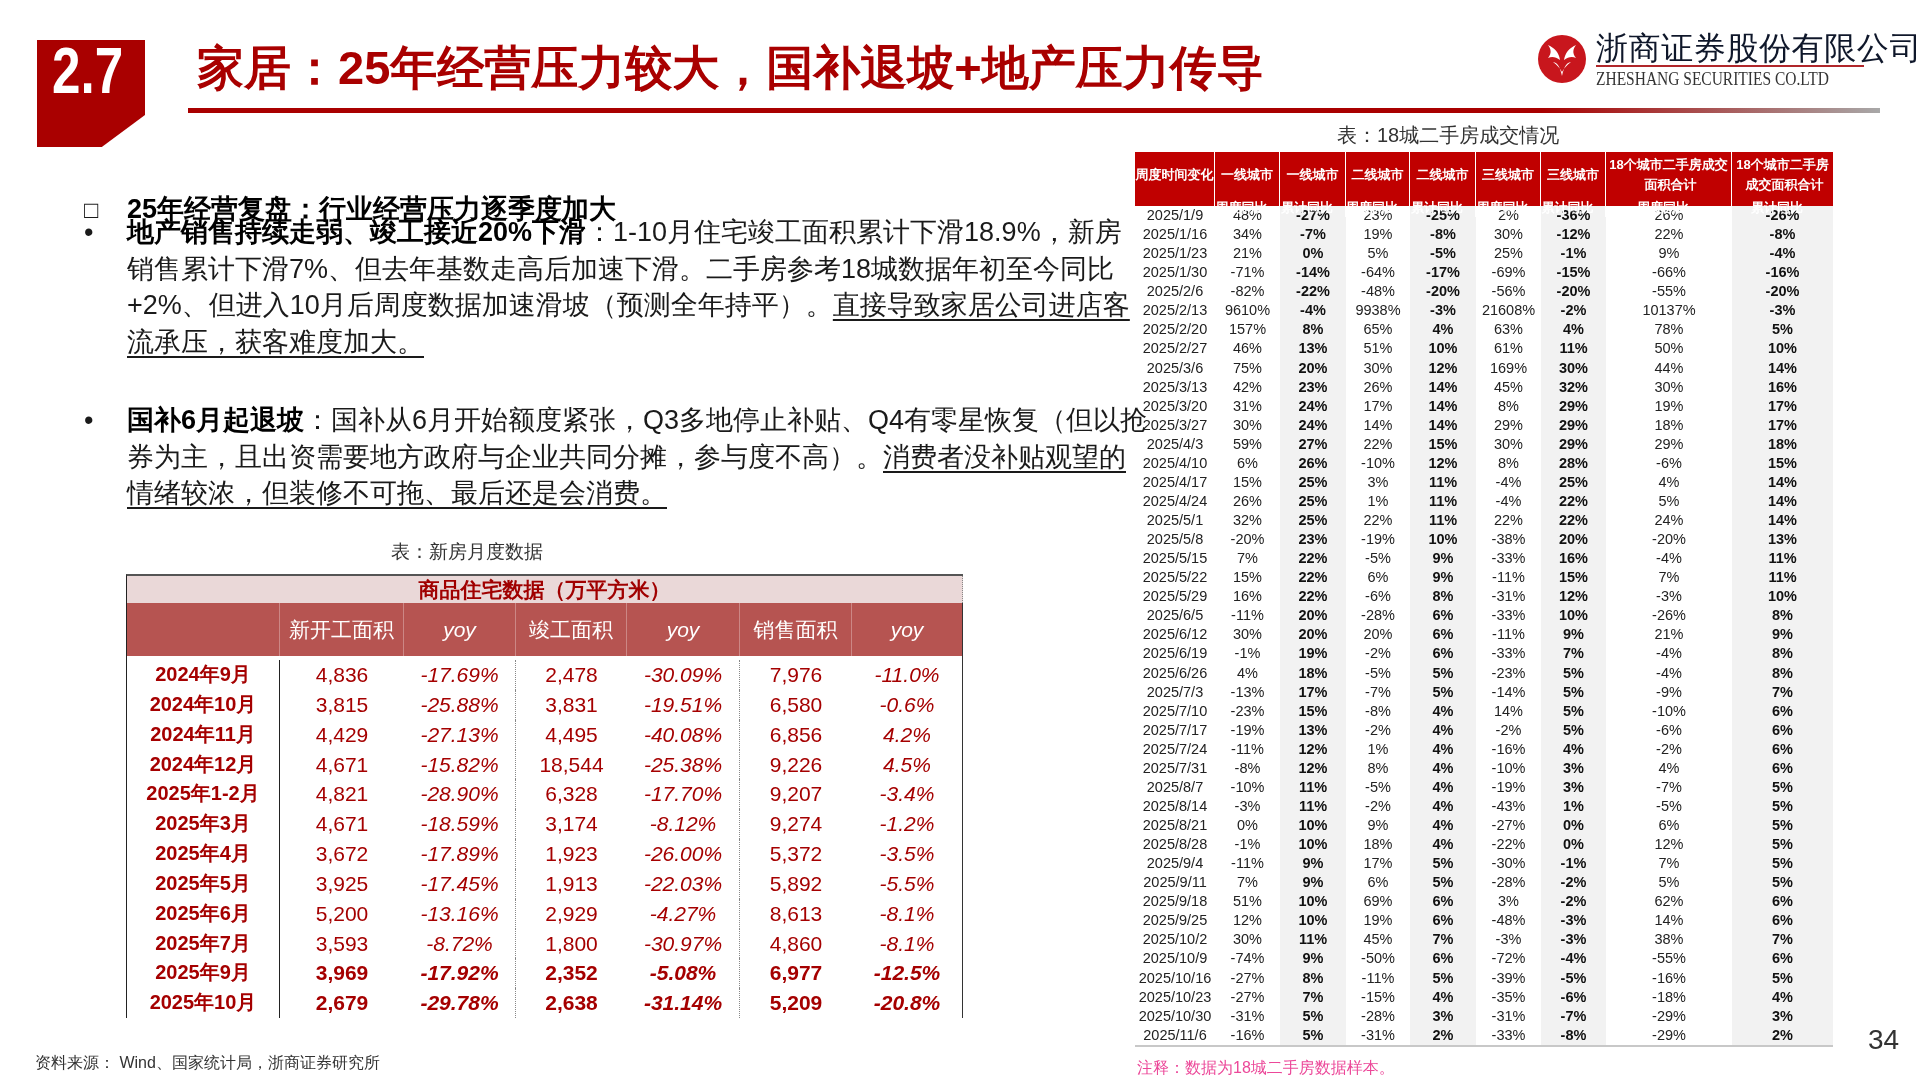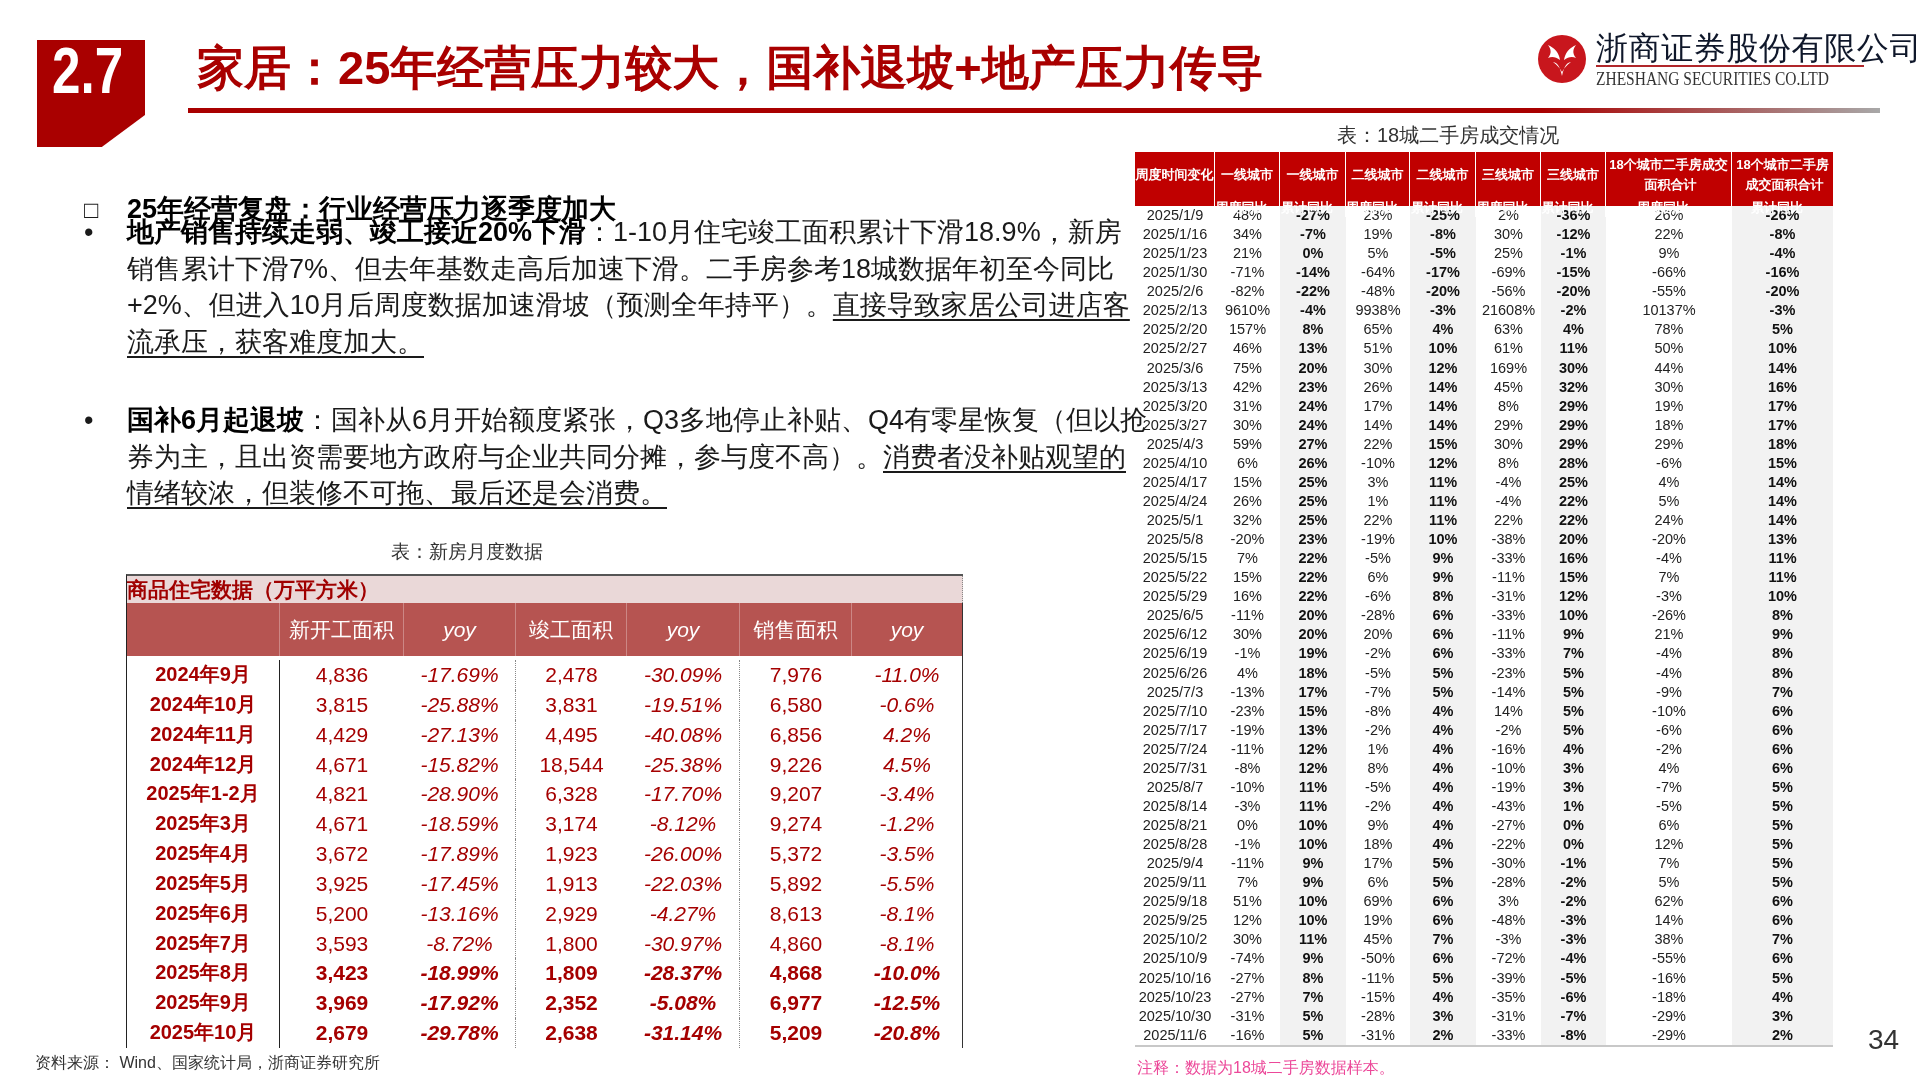--- a/index.html
+++ b/index.html
@@ -17,21 +17,21 @@
 .logo-en{position:absolute;left:58px;top:36px;font-family:"Liberation Serif",serif;font-size:18px;line-height:20px;color:#333;transform:scaleX(.86);transform-origin:left top;white-space:nowrap}
 .para{position:absolute;left:84px;font-size:27px;line-height:36.7px;white-space:nowrap;color:#1a1a1a}
 .ln{height:36.7px}
 .ind{padding-left:43px}
 .mk{display:inline-block;width:43px}
 .sq{font-weight:bold;font-size:24px}
 .b{font-weight:bold;color:#000}
 .u{text-decoration:underline;text-underline-offset:5px}
 .cap{position:absolute;font-size:19px;line-height:24px;color:#333;text-align:center;white-space:nowrap}
 .t1{position:absolute;left:126px;top:574px;width:837px;border-top:2px solid #555;border-left:1px solid #222}
-.ta{height:27px;background:#EAD8D8;border-right:1px dotted #888;text-align:left;font-weight:bold;font-size:21px;line-height:27px;color:#A00000}
+.ta{height:27px;background:#EAD8D8;border-right:1px dotted #888;text-align:center;font-weight:bold;font-size:21px;line-height:27px;color:#A00000}
 .tb{display:flex;height:53px;background:#B65451;border-right:1px solid #333}
 .tb span{color:#fff;font-weight:normal;font-size:21px;line-height:53px;text-align:center;border-right:1px solid rgba(255,255,255,.3);white-space:nowrap}
 .tb span:last-child{border-right:none}
 .tbody1{padding-top:4px;border-right:1px solid #333}
 .r1{display:flex;height:29.85px}
 .r1 span{text-align:center;line-height:29.85px;font-size:21px;color:#A50000;white-space:nowrap}
 .j0,.h0{width:153px}.j1,.h1{width:124px}.j2,.h2{width:112px}.j3,.h3{width:111px}.j4,.h4{width:113px}.j5,.h5{width:112px}.j6,.h6{width:110px}
 .r1 .j0{font-weight:bold;font-size:20px;border-right:1px solid #222}
 .r1 .j2,.r1 .j4{border-right:1px dotted #888}
 .it{font-style:italic}
@@ -191,29 +191,20 @@
 <div class="r1">
           <span class="j0">2025年7月</span>
           <span class="j1">3,593</span>
           <span class="j2 it">-8.72%</span>
           <span class="j3">1,800</span>
           <span class="j4 it">-30.97%</span>
           <span class="j5">4,860</span>
           <span class="j6 it">-8.1%</span>
         </div>
 <div class="r1 hl">
-          <span class="j0">2025年8月</span>
-          <span class="j1">3,423</span>
-          <span class="j2 it">-18.99%</span>
-          <span class="j3">1,809</span>
-          <span class="j4 it">-28.37%</span>
-          <span class="j5">4,868</span>
-          <span class="j6 it">-10.0%</span>
-        </div>
-<div class="r1 hl">
           <span class="j0">2025年9月</span>
           <span class="j1">3,969</span>
           <span class="j2 it">-17.92%</span>
           <span class="j3">2,352</span>
           <span class="j4 it">-5.08%</span>
           <span class="j5">6,977</span>
           <span class="j6 it">-12.5%</span>
         </div>
 <div class="r1 hl">
           <span class="j0">2025年10月</span>

